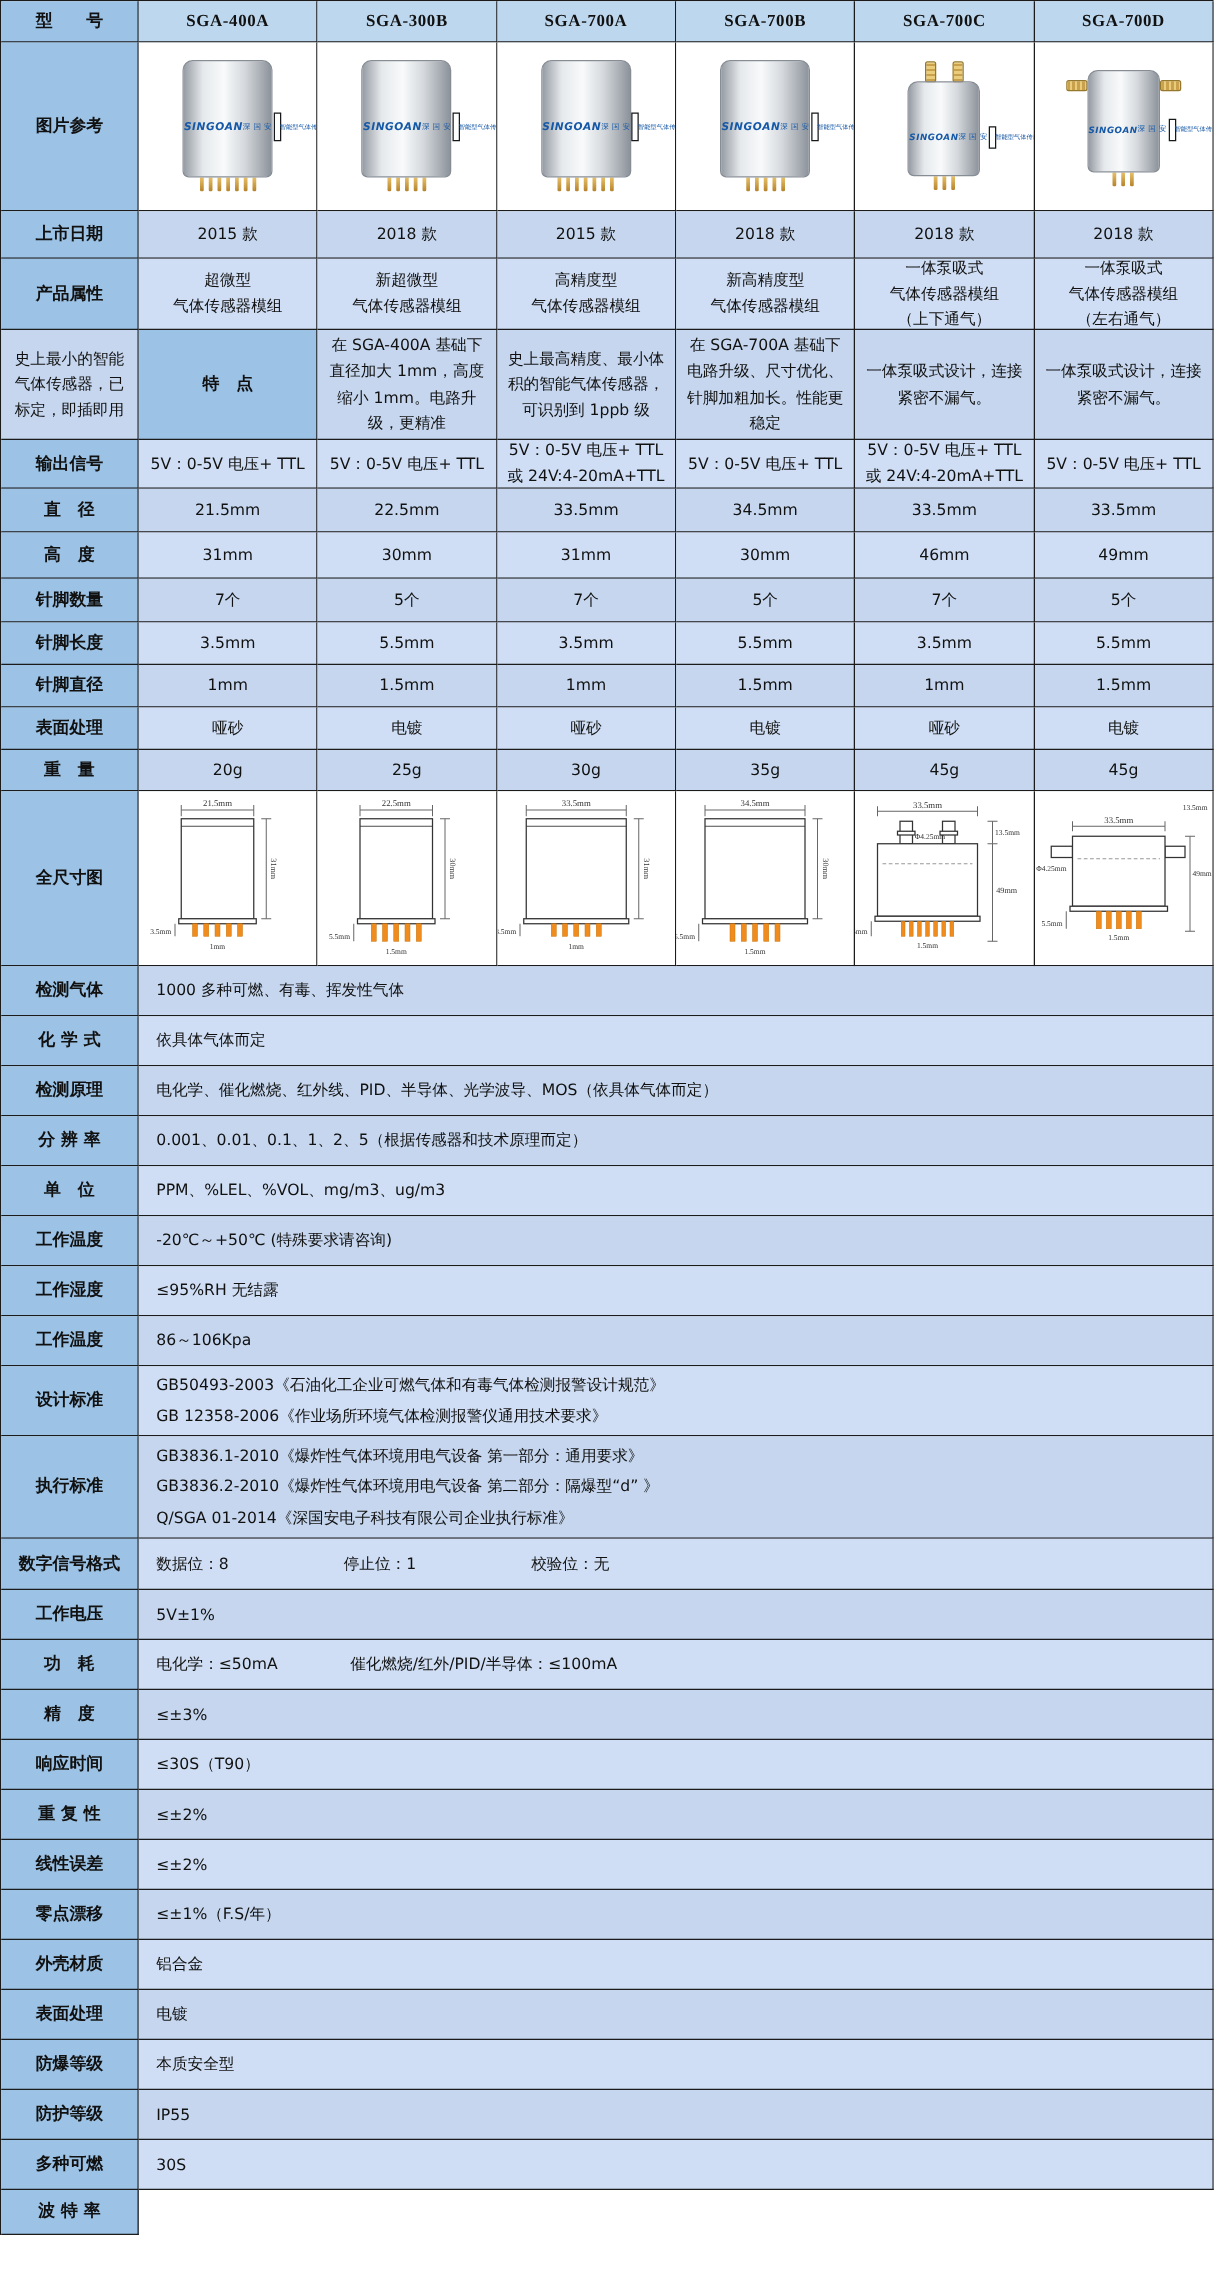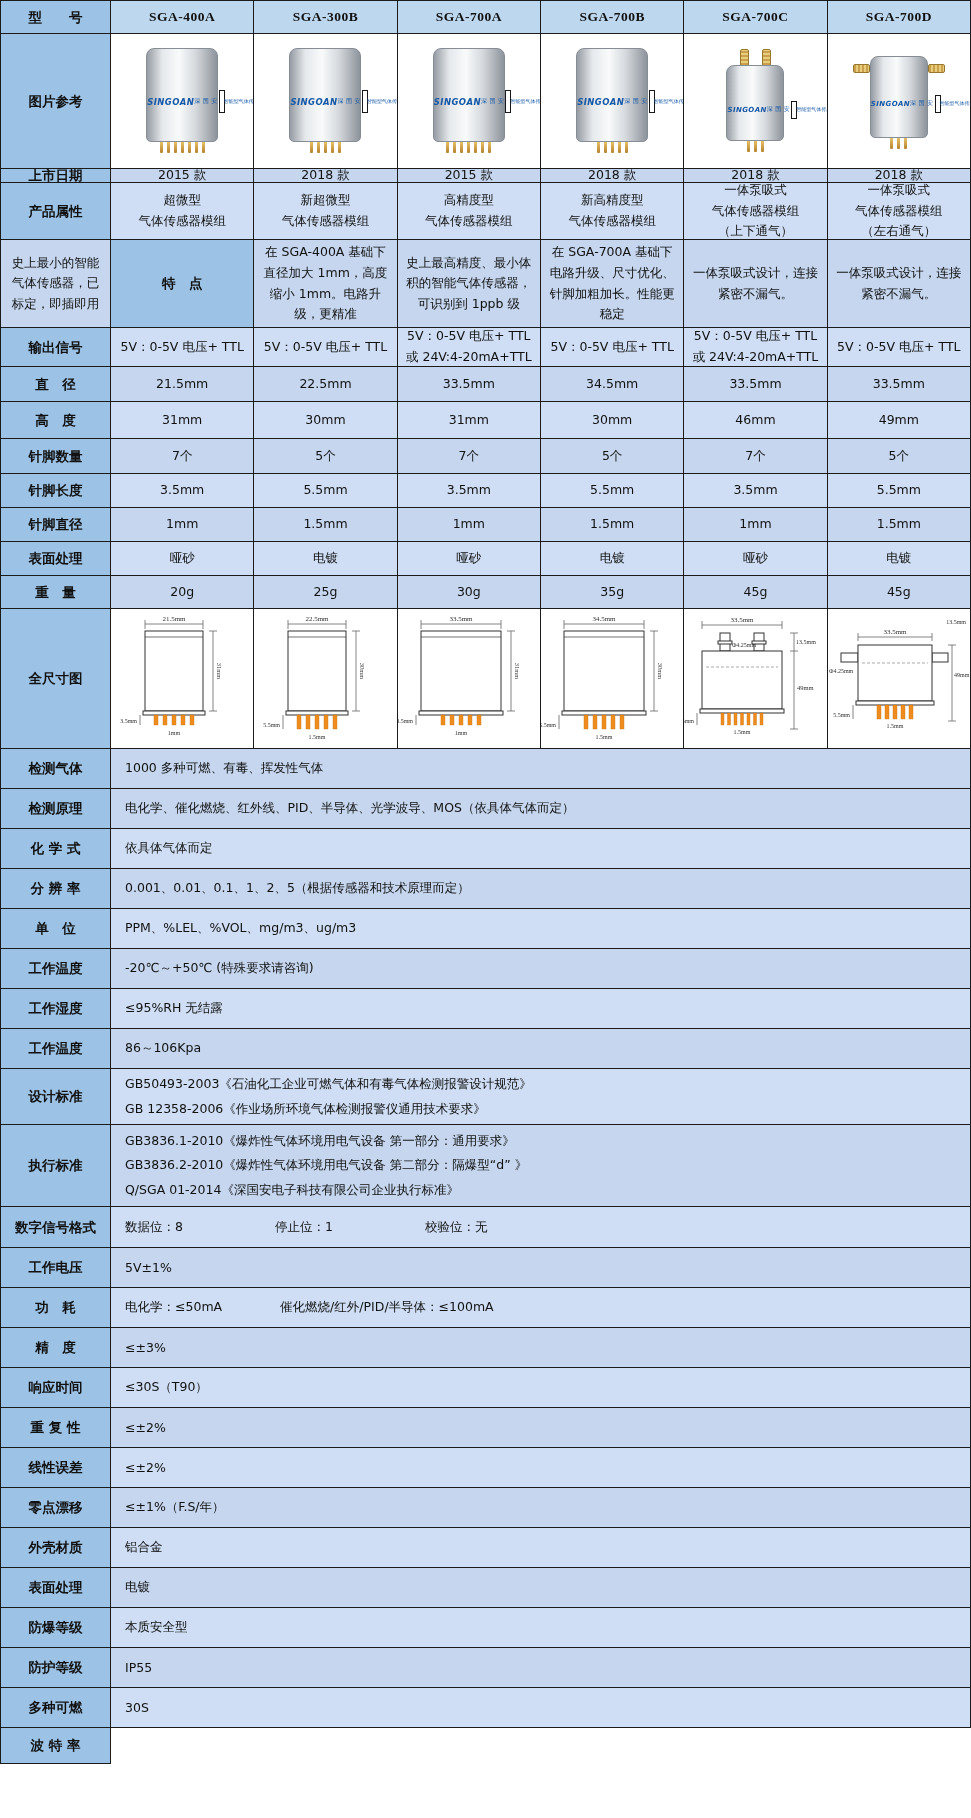--- a/index.html
+++ b/index.html
@@ -18,21 +18,21 @@
          font-weight:bold;font-size:13.5px;letter-spacing:.5px}
   .val{font-size:12.5px;text-align:center;white-space:pre-line;line-height:1.65;padding:2px 7px}
   .shade-d{background:var(--row_dark)} .shade-l{background:var(--row_light)}
   .white{background:#fff}
   .detailv{justify-content:flex-start;text-align:left;font-size:12.5px;padding:3px 0 3px 14px}
   .lines span{display:block;line-height:1.95}
   .items span{display:inline-block}
   .r-digital .items span{margin-right:92px}
   .r-power .items span{margin-right:58px}
   
-  .r-model{height:33px}.r-images{height:135px}.r-launch{height:14px}.r-attr{height:57px}
+  .r-model{height:33px}.r-images{height:135px}.r-launch{height:38px}.r-attr{height:57px}
   .r-feature{height:88px}.r-output{height:39px}.r-diameter{height:35px}.r-height{height:37px}
   .r-pins{height:35px}.r-pinlen{height:34px}.r-pindia{height:34px}.r-surface{height:34px}
   .r-weight{height:33px}.r-drawings{height:140px}
   .t-detail{height:40px}
   .r-design{height:56px}.r-standard{height:82px}.r-digital{height:41px}.r-baud{height:36px}
   
   .sensor{display:flex;flex-direction:column;align-items:center;justify-content:center}
   .sbody{width:72px;height:94px;border-radius:8px 8px 5px 5px;position:relative;
     background:linear-gradient(90deg,#969ca4,#e6e9ec 22%,#f8fafb 46%,#d4d8dc 70%,#8d939b);
     border:1px solid #878d95;display:flex;flex-direction:row;align-items:center;padding-top:13px}
@@ -494,34 +494,34 @@
       </div>
     </div>
     <div class="trow r-gas t-detail">
       <div class="cell lbl">
         <span>检测气体</span>
       </div>
       <div class="cell detailv shade-d">
         <span>1000 多种可燃、有毒、挥发性气体</span>
       </div>
     </div>
+    <div class="trow r-formula t-detail">
+      <div class="cell lbl">
+        <span>化 学 式</span>
+      </div>
+      <div class="cell detailv shade-l">
+        <span>依具体气体而定</span>
+      </div>
+    </div>
     <div class="trow r-principle t-detail">
       <div class="cell lbl">
         <span>检测原理</span>
       </div>
       <div class="cell detailv shade-d">
         <span>电化学、催化燃烧、红外线、PID、半导体、光学波导、MOS（依具体气体而定）</span>
-      </div>
-    </div>
-    <div class="trow r-formula t-detail">
-      <div class="cell lbl">
-        <span>化 学 式</span>
-      </div>
-      <div class="cell detailv shade-l">
-        <span>依具体气体而定</span>
       </div>
     </div>
     <div class="trow r-resolution t-detail">
       <div class="cell lbl">
         <span>分 辨 率</span>
       </div>
       <div class="cell detailv shade-d">
         <span>0.001、0.01、0.1、1、2、5（根据传感器和技术原理而定）</span>
       </div>
     </div>

